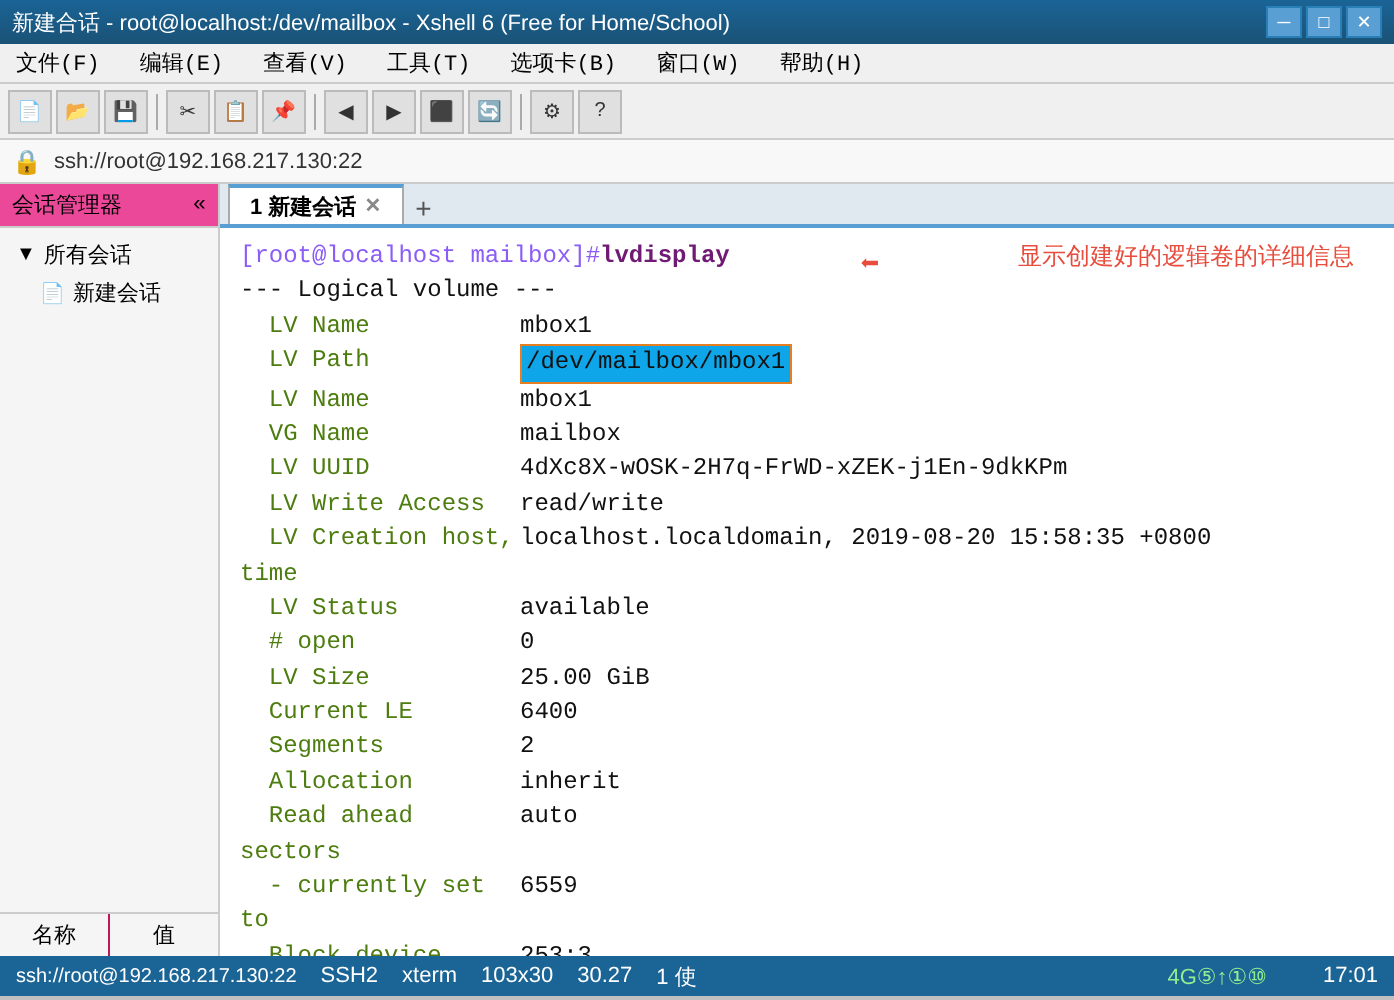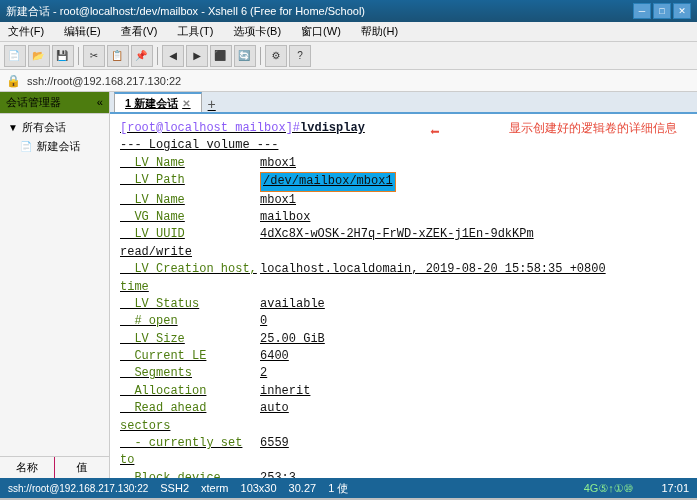--- a/index.html
+++ b/index.html
@@ -36,20 +36,21 @@
     
     .menu-bar {
       background: #f0f0f0;
       height: 20px;
       display: flex;
       align-items: center;
       padding: 0 4px;
       border-bottom: 1px solid #ccc;
       font-size: 11px;
       gap: 12px;
+      font-family: Liberation Mono, monospace;
     }
     .menu-item {
       cursor: pointer;
       padding: 1px 4px;
     }
 
     
     .toolbar {
       background: #f0f0f0;
       height: 28px;
@@ -106,21 +107,21 @@
 
     
     .sidebar {
       width: 110px;
       background: #f5f5f5;
       border-right: 1px solid #ccc;
       display: flex;
       flex-direction: column;
     }
     .sidebar-header {
-      background: #4d7c0f;
+      background: #ec4899;
       padding: 3px 6px;
       font-size: 11px;
       border-bottom: 1px solid #ccc;
       display: flex;
       justify-content: space-between;
       align-items: center;
       font-family: Liberation Mono, monospace;
     }
     .sidebar-tree {
       padding: 4px 0;
@@ -171,21 +172,20 @@
       cursor: pointer;
       padding: 0 6px;
       color: #555;
     }
 
     
     .content-wrapper {
       display: flex;
       flex-direction: column;
       flex: 1;
-      text-decoration: underline;
     }
     .content-area {
       background: white;
       flex: 1;
       overflow: hidden;
       position: relative;
     }
     .terminal {
       background: white;
       font-family: 'Courier New', monospace;
@@ -193,21 +193,21 @@
       padding: 6px 10px;
       height: 100%;
       overflow-y: auto;
       color: #111;
       line-height: 1.45;
     }
     .terminal .prompt {
       color: #8b5cf6;
     }
     .terminal .cmd {
-      color: #0f172a;
+      color: #701a75;
       font-weight: normal;
     }
     .lv-path-highlight {
       background: #0ea5e9;
       border: 1px solid #e67e22;
       color: #c0392b;
       padding: 0 2px;
     }
     .annotation {
       color: #e74c3c;
@@ -357,20 +357,21 @@
         </div>
         <div class="row">
           <span class="col-label">&nbsp;&nbsp;VG Name</span>
           <span class="col-value">mailbox</span>
         </div>
         <div class="row">
           <span class="col-label">&nbsp;&nbsp;LV UUID</span>
           <span class="col-value">4dXc8X-wOSK-2H7q-FrWD-xZEK-j1En-9dkKPm</span>
         </div>
         <div class="row">
+          <span class="col-label">&nbsp;&nbsp;LV Write Access</span>
           <span class="col-value">read/write</span>
         </div>
         <div class="row">
           <span class="col-label">&nbsp;&nbsp;LV Creation host, time</span>
           <span class="col-value">localhost.localdomain, 2019-08-20 15:58:35 +0800</span>
         </div>
         <div class="row">
           <span class="col-label">&nbsp;&nbsp;LV Status</span>
           <span class="col-value">available</span>
         </div>

